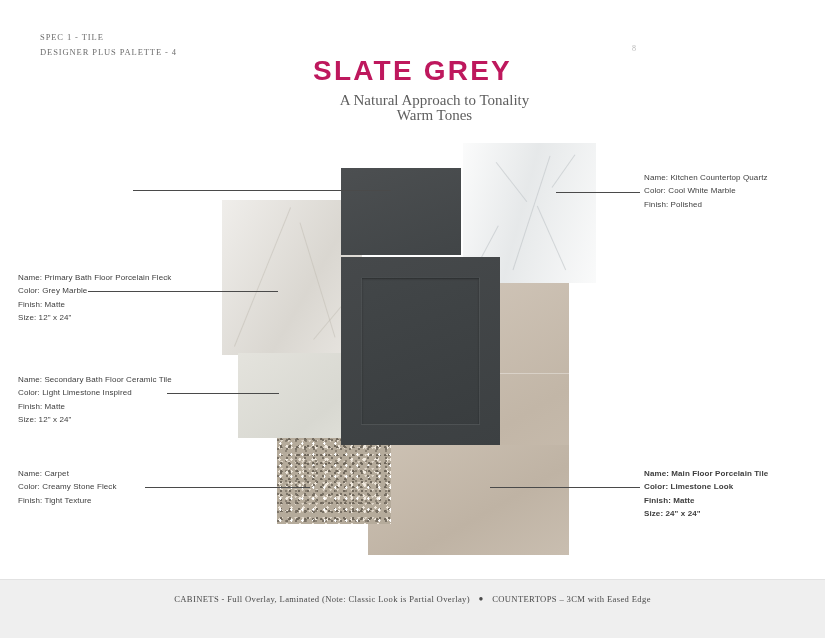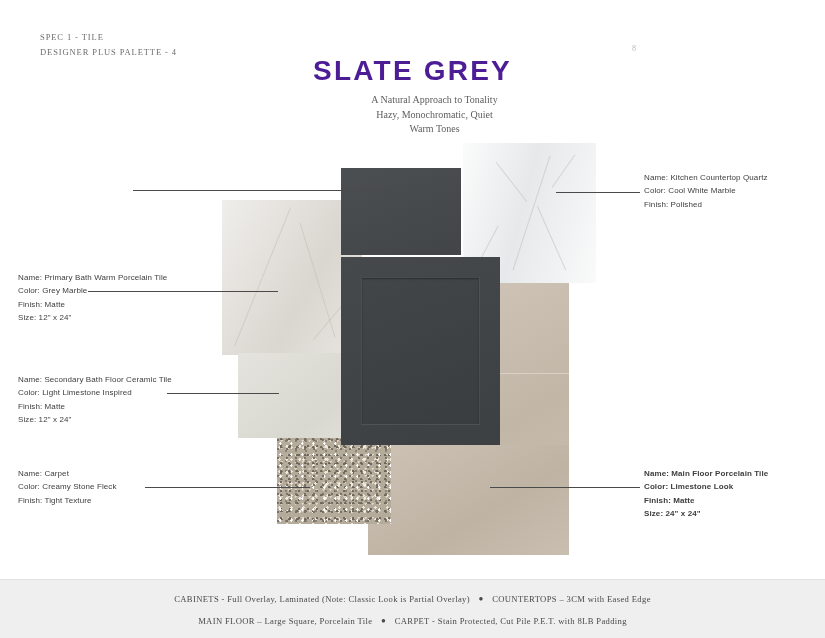--- a/index.html
+++ b/index.html
@@ -50,27 +50,27 @@
     left: 0;
     top: 55px;
     width: 825px;
     text-align: center;
   }
   .main-title {
     font-family: "Liberation Sans", sans-serif;
     font-size: 28px;
     font-weight: bold;
     letter-spacing: 2.2px;
-    color: #4c1d95;
+    color: #be185d;
     line-height: 32px;
   }
   .subtitle {
     margin-top: 6px;
     font-family: "Liberation Serif", serif;
-    font-size: 10px;
+    font-size: 15px;
     color: #5e5e5e;
     line-height: 14.5px;
     margin-left: 44px;
   }
 
   
   .board {
     position: absolute;
     left: 0; top: 0;
     width: 825px;
@@ -227,21 +227,20 @@
   <div class="spec-header">
     <div>SPEC 1 - TILE</div>
     <div>DESIGNER PLUS PALETTE - 4</div>
   </div>
   <div class="page-number">8</div>
 
   <div class="title-block">
     <div class="main-title">SLATE GREY</div>
     <div class="subtitle">
       <div>A Natural Approach to Tonality</div>
-      <div>Hazy, Monochromatic, Quiet</div>
       <div>Warm Tones</div>
     </div>
   </div>
 
   <div class="board">
 
     <div class="swatch sw-marble">
       <span class="mv m1"></span>
         <span class="mv m2"></span>
         <span class="mv m3"></span>
@@ -272,21 +271,21 @@
 
     <div class="leader" style="left:133px; top:190px; width:258px;"></div>
     <div class="leader" style="left:88px; top:291px; width:190px;"></div>
     <div class="leader" style="left:167px; top:393px; width:112px;"></div>
     <div class="leader" style="left:145px; top:487px; width:165px;"></div>
     <div class="leader" style="left:556px; top:192px; width:84px;"></div>
     <div class="leader" style="left:490px; top:487px; width:150px;"></div>
 
 
     <div class="callout" style="left:18px; top:271px;">
-      <div>Name: Primary Bath Warm Porcelain Tile</div>
+      <div>Name: Primary Bath Floor Porcelain Fleck</div>
       <div>Color: Grey Marble</div>
       <div>Finish: Matte</div>
       <div>Size: 12" x 24"</div>
     </div>
 
     <div class="callout" style="left:18px; top:373px;">
       <div>Name: Secondary Bath Floor Ceramic Tile</div>
       <div>Color: Light Limestone Inspired</div>
       <div>Finish: Matte</div>
       <div>Size: 12" x 24"</div>
@@ -312,20 +311,15 @@
     </div>
 
   </div>
 
   <div class="footer">
     <div class="footer-line l1">
       <span>CABINETS - Full Overlay, Laminated  (Note: Classic Look is Partial Overlay)</span>
       <span class="dot">●</span>
       <span>COUNTERTOPS  – 3CM with Eased Edge</span>
     </div>
-    <div class="footer-line l2">
-      <span>MAIN FLOOR – Large Square, Porcelain Tile</span>
-      <span class="dot">●</span>
-      <span>CARPET -  Stain Protected, Cut Pile P.E.T. with 8LB Padding</span>
-    </div>
   </div>
 
 </div>
 
 </body></html>

